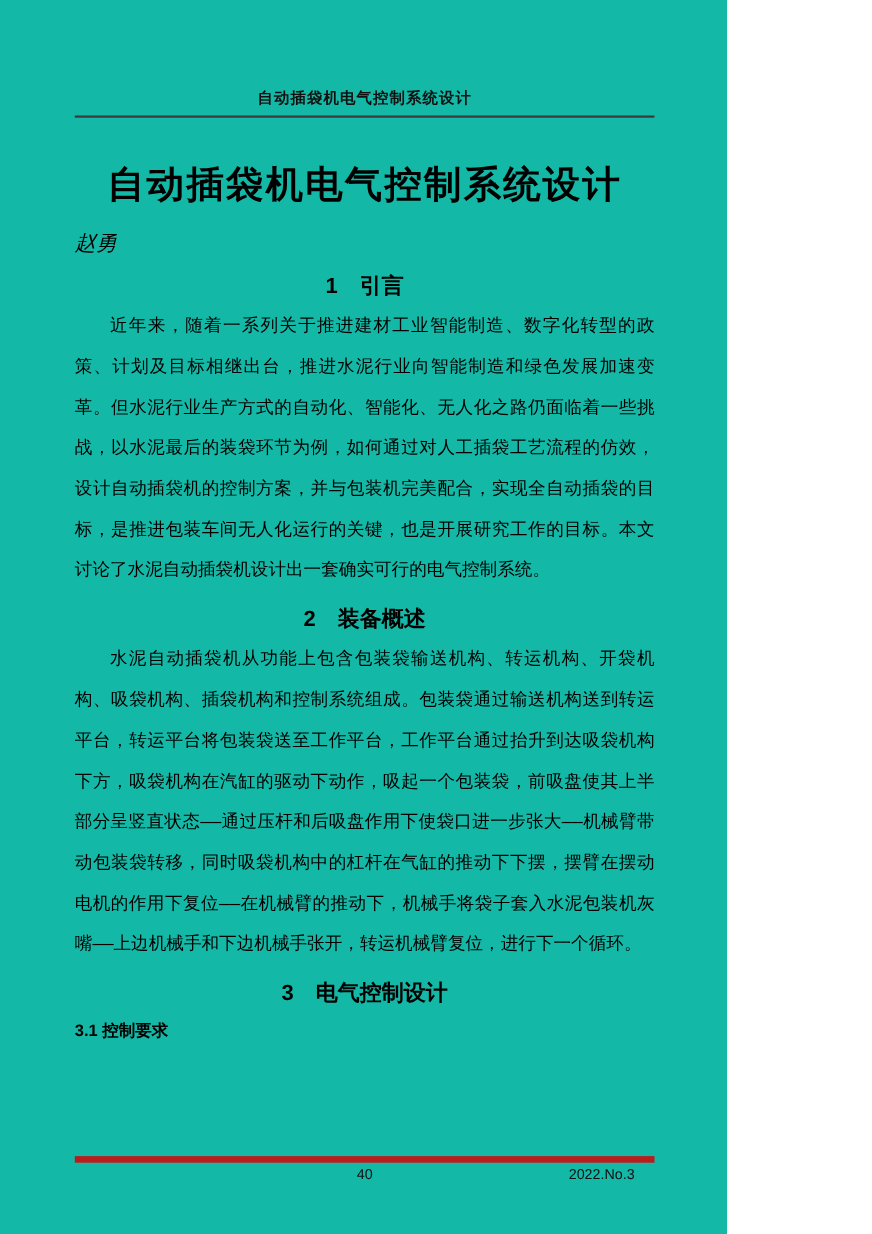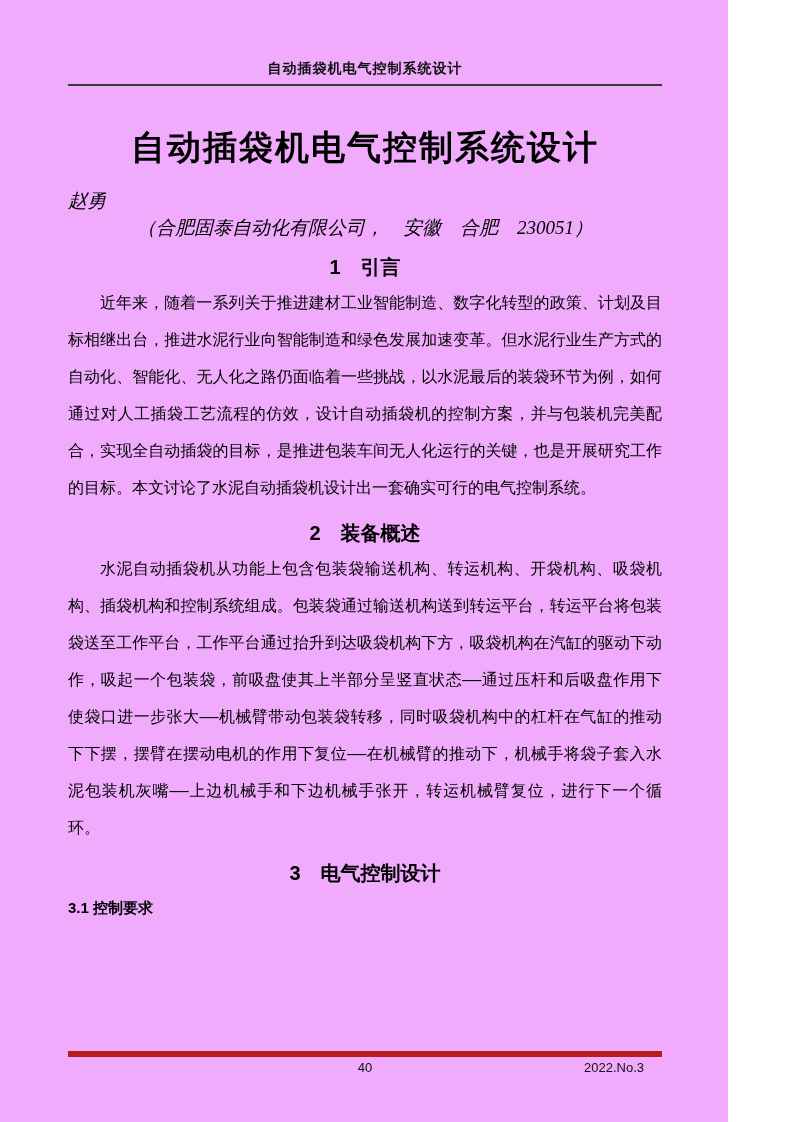--- a/index.html
+++ b/index.html
@@ -2,25 +2,25 @@
 <html><head>
 <meta charset="utf-8">
 <style>
   html, body {
     margin: 0;
     padding: 0;
     background: #ffffff;
   }
   .page {
     position: relative;
-    width: 728px;
+    width: 661px;
     height: 1122px;
-    background: #f0abfc;
+    background: #14b8a6;
     box-sizing: border-box;
-    padding: 57px 66px 0 68px;
+    padding: 78px 66px 0 68px;
     color: #000000;
     overflow: hidden;
     font-family: "Liberation Serif", serif;
   }
   .running-head {
     text-align: center;
     font-family: "Liberation Sans", sans-serif;
     font-weight: bold;
     font-size: 14px;
     line-height: 22px;
@@ -106,21 +106,20 @@
 <body>
 
 <div class="page">
 
   <div class="running-head">自动插袋机电气控制系统设计</div>
 
   <h1 class="paper-title">自动插袋机电气控制系统设计</h1>
 
   <div class="author">赵勇</div>
 
-  <div class="affiliation">（合肥固泰自动化有限公司，　安徽　合肥　230051）</div>
 
   <h2 class="sec-heading">1　引言</h2>
 
   <p class="body-para">近年来，随着一系列关于推进建材工业智能制造、数字化转型的政策、计划及目标相继出台，推进水泥行业向智能制造和绿色发展加速变革。但水泥行业生产方式的自动化、智能化、无人化之路仍面临着一些挑战，以水泥最后的装袋环节为例，如何通过对人工插袋工艺流程的仿效，设计自动插袋机的控制方案，并与包装机完美配合，实现全自动插袋的目标，是推进包装车间无人化运行的关键，也是开展研究工作的目标。本文讨论了水泥自动插袋机设计出一套确实可行的电气控制系统。</p>
 
   <h2 class="sec-heading">2　装备概述</h2>
 
   <p class="body-para">水泥自动插袋机从功能上包含包装袋输送机构、转运机构、开袋机构、吸袋机构、插袋机构和控制系统组成。包装袋通过输送机构送到转运平台，转运平台将包装袋送至工作平台，工作平台通过抬升到达吸袋机构下方，吸袋机构在汽缸的驱动下动作，吸起一个包装袋，前吸盘使其上半部分呈竖直状态——通过压杆和后吸盘作用下使袋口进一步张大——机械臂带动包装袋转移，同时吸袋机构中的杠杆在气缸的推动下下摆，摆臂在摆动电机的作用下复位——在机械臂的推动下，机械手将袋子套入水泥包装机灰嘴——上边机械手和下边机械手张开，转运机械臂复位，进行下一个循环。</p>
 
   <h2 class="sec-heading">3　电气控制设计</h2>

